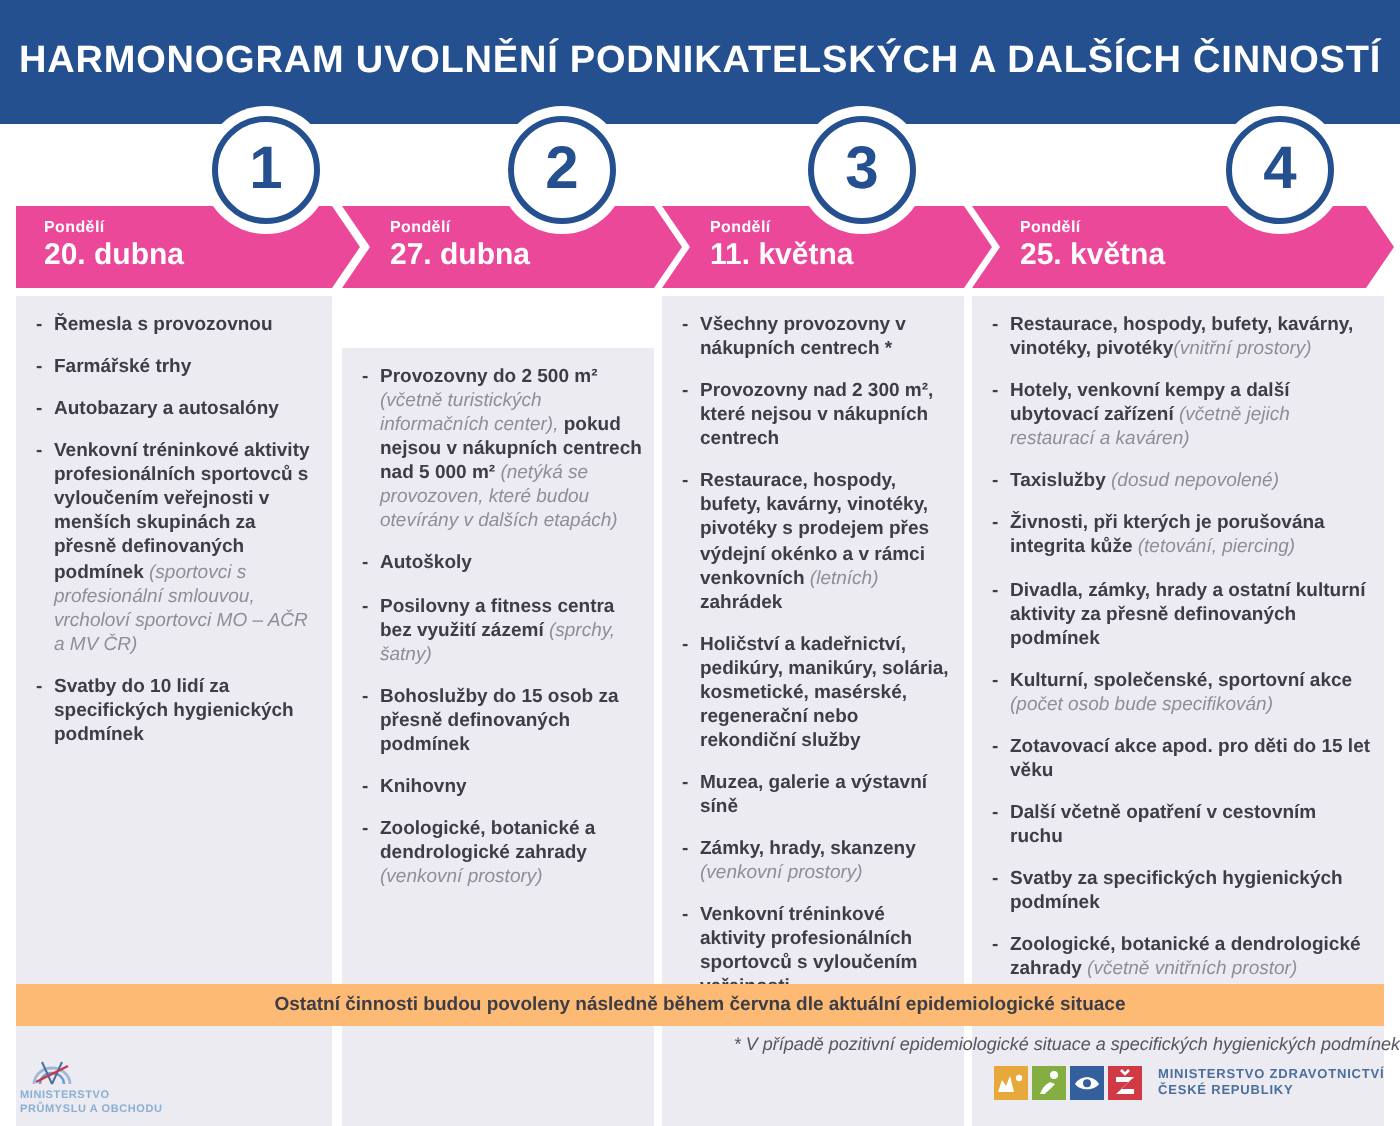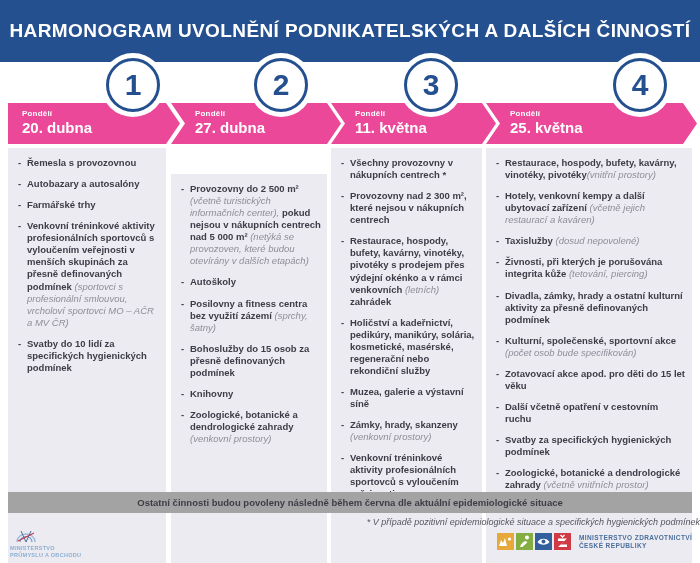--- a/index.html
+++ b/index.html
@@ -64,21 +64,21 @@
     font-size: 9.5px; line-height: 1.27;
     color: #3d3d47; font-weight: 700;
     padding-left: 9px; margin-bottom: 9px;
   }
   .items li::before { content: "-"; position: absolute; left: 0; top: 0; font-weight: 700; color: #3d3d47; }
   .items li span.b { font-weight: 700; color: #3d3d47; }
   .items li span.i { font-weight: 400; font-style: italic; color: #8e8e98; }
   
   .footbar {
     position: absolute; left: 8px; top: 492px; width: 684px; height: 21px;
-    background: #a3a3a3;
+    background: #fdba74;
     display: flex; align-items: center; justify-content: center;
   }
   .footbar span { font-size: 9.5px; font-weight: 700; color: #3d3d47; }
   .asterisk-note {
     position: absolute; left: 0; top: 517px; width: 700px;
     text-align: right; font-size: 9px; font-style: italic; color: #55555f; padding-left: 43px;
   }
   
   .mpo-logo { position: absolute; left: 10px; top: 527px; width: 120px; }
   .mpo-logo svg { display: block; margin-left: 4px; }
@@ -122,22 +122,22 @@
     <div class="date">11. května</div>
   </div>
   <div class="arrow a4">
     <div class="day">Pondělí</div>
     <div class="date">25. května</div>
   </div>
 
   <div class="panel p1">
     <ul class="items">
         <li><span class="b">Řemesla s provozovnou</span></li>
+        <li><span class="b">Farmářské trhy</span></li>
         <li><span class="b">Autobazary a autosalóny</span></li>
-        <li><span class="b">Farmářské trhy</span></li>
         <li><span class="b">Venkovní tréninkové aktivity profesionálních sportovců s vyloučením veřejnosti v menších skupinách za přesně definovaných podmínek </span><span class="i">(sportovci s profesionální smlouvou, vrcholoví sportovci MO – AČR a MV ČR)</span></li>
         <li><span class="b">Svatby do 10 lidí za specifických hygienických podmínek</span></li>
       </ul>
   </div>
   <div class="panel p2">
     <ul class="items">
         <li><span class="b">Provozovny do 2 500 m² </span><span class="i">(včetně turistických informačních center), </span><span class="b">pokud nejsou v nákupních centrech nad 5 000 m² </span><span class="i">(netýká se provozoven, které budou otevírány v dalších etapách)</span></li>
         <li><span class="b">Autoškoly</span></li>
         <li><span class="b">Posilovny a fitness centra bez využití zázemí </span><span class="i">(sprchy, šatny)</span></li>
         <li><span class="b">Bohoslužby do 15 osob za přesně definovaných podmínek</span></li>

